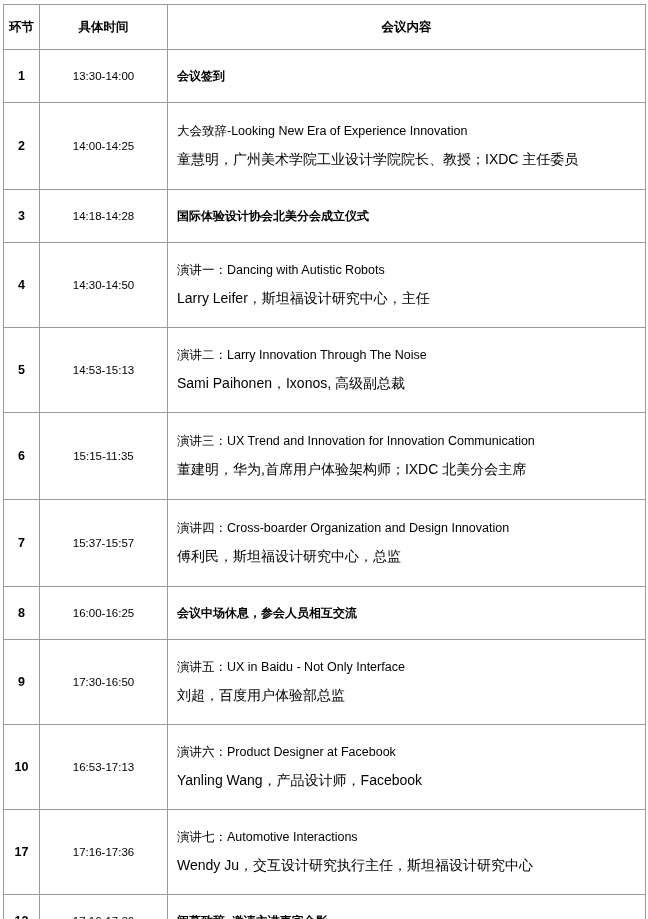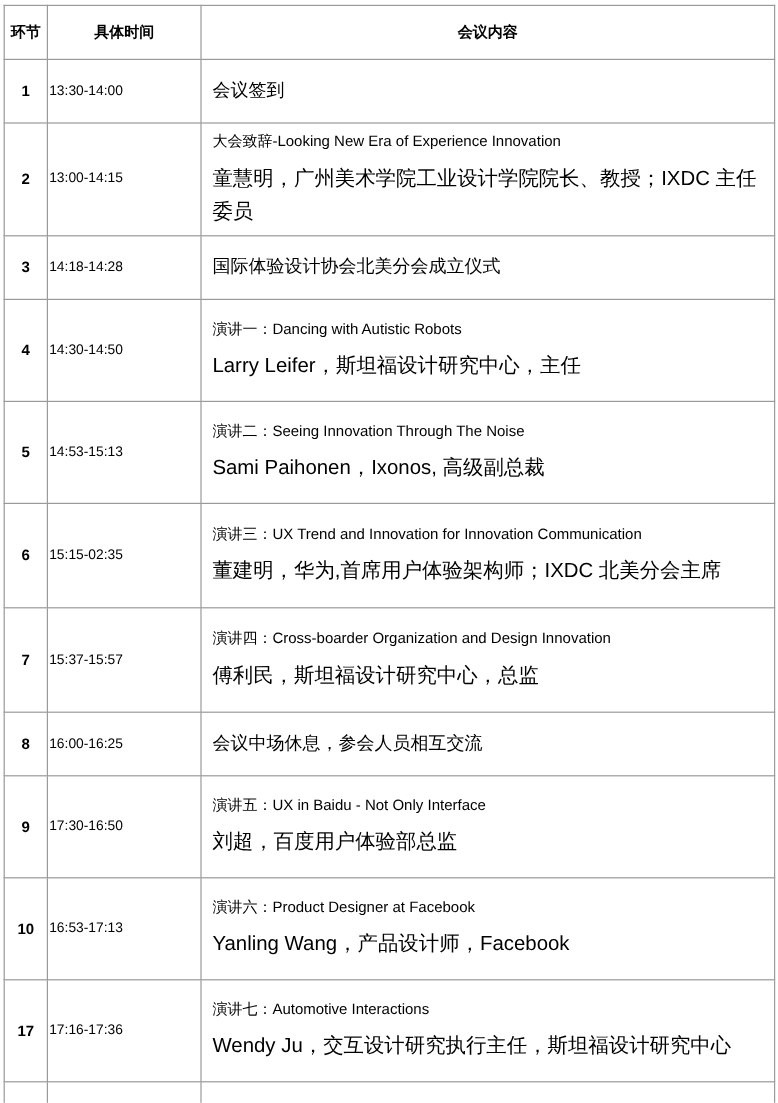--- a/index.html
+++ b/index.html
@@ -38,43 +38,44 @@
   col.c-no { width: 36px; }
   col.c-time { width: 128px; }
   col.c-content { width: 478px; }
 
   td.no {
     text-align: center;
     font-size: 12.5px;
     font-weight: bold;
   }
   td.time {
+    text-align: center;
     font-size: 11.5px;
     font-weight: normal;
   }
   td.content {
     text-align: left;
     padding: 6px 8px 6px 9px;
     font-size: 12px;
   }
   .line-title {
     font-weight: normal;
     font-size: 12.5px;
     line-height: 1.55;
     margin: 0;
   }
   .line-sub {
     font-weight: normal;
-    font-size: 17px;
+    font-size: 14px;
     line-height: 1.6;
     margin: 7px 0 0 0;
   }
   .line-plain {
-    font-weight: normal;
-    font-size: 15px;
+    font-weight: bold;
+    font-size: 12px;
     line-height: 1.5;
     margin: 0;
   }
   tr.r-h1 td { height: 40px; }
   tr.r-h2 td { height: 74px; }
   tr.r-h3 td { height: 72px; }
 </style>
 </head>
 <body>
 
@@ -97,21 +98,21 @@
       <tr class="r-h1">
         <td class="no">1</td>
         <td class="time">13:30-14:00</td>
         <td class="content">
           <p class="line-plain">会议签到</p>
         </td>
       </tr>
 
       <tr class="r-h2">
         <td class="no">2</td>
-        <td class="time">13:00-14:15</td>
+        <td class="time">14:00-14:25</td>
         <td class="content">
           <p class="line-title">大会致辞-Looking New Era of Experience Innovation</p>
           <p class="line-sub">童慧明，广州美术学院工业设计学院院长、教授；IXDC 主任委员</p>
         </td>
       </tr>
 
       <tr class="r-h1">
         <td class="no">3</td>
         <td class="time">14:18-14:28</td>
         <td class="content">
@@ -125,28 +126,28 @@
         <td class="content">
           <p class="line-title">演讲一：Dancing with Autistic Robots</p>
           <p class="line-sub">Larry Leifer，斯坦福设计研究中心，主任</p>
         </td>
       </tr>
 
       <tr class="r-h3">
         <td class="no">5</td>
         <td class="time">14:53-15:13</td>
         <td class="content">
-          <p class="line-title">演讲二：Seeing Innovation Through The Noise</p>
+          <p class="line-title">演讲二：Larry Innovation Through The Noise</p>
           <p class="line-sub">Sami Paihonen，Ixonos, 高级副总裁</p>
         </td>
       </tr>
 
       <tr class="r-h2">
         <td class="no">6</td>
-        <td class="time">15:15-02:35</td>
+        <td class="time">15:15-11:35</td>
         <td class="content">
           <p class="line-title">演讲三：UX Trend and Innovation for Innovation Communication</p>
           <p class="line-sub">董建明，华为,首席用户体验架构师；IXDC 北美分会主席</p>
         </td>
       </tr>
 
       <tr class="r-h2">
         <td class="no">7</td>
         <td class="time">15:37-15:57</td>
         <td class="content">

